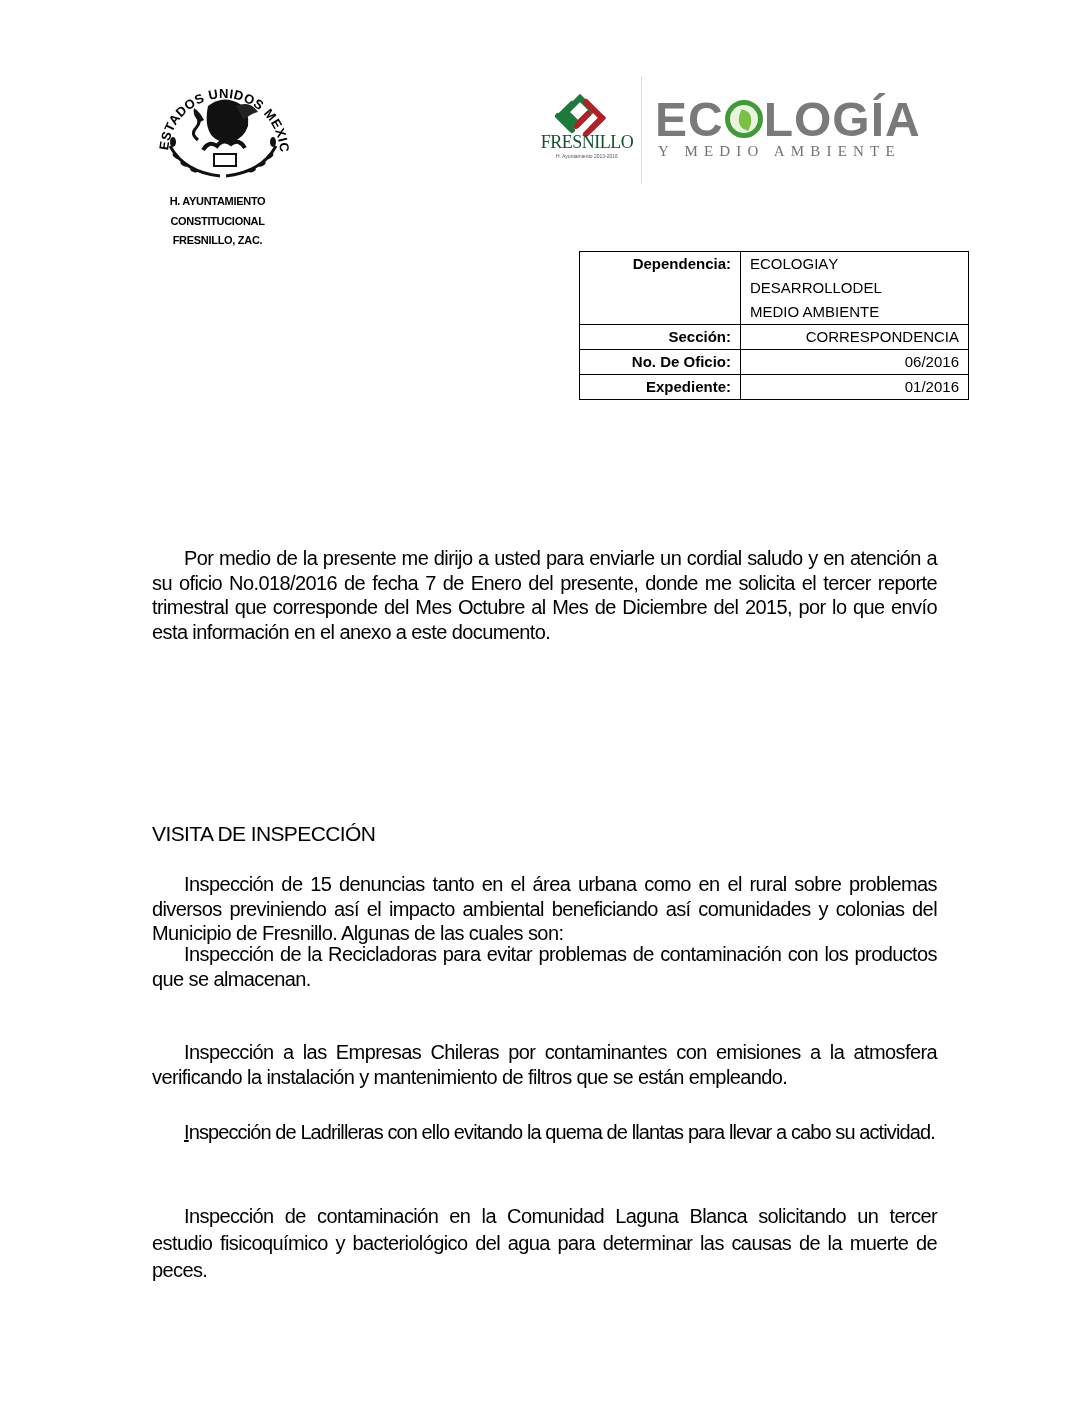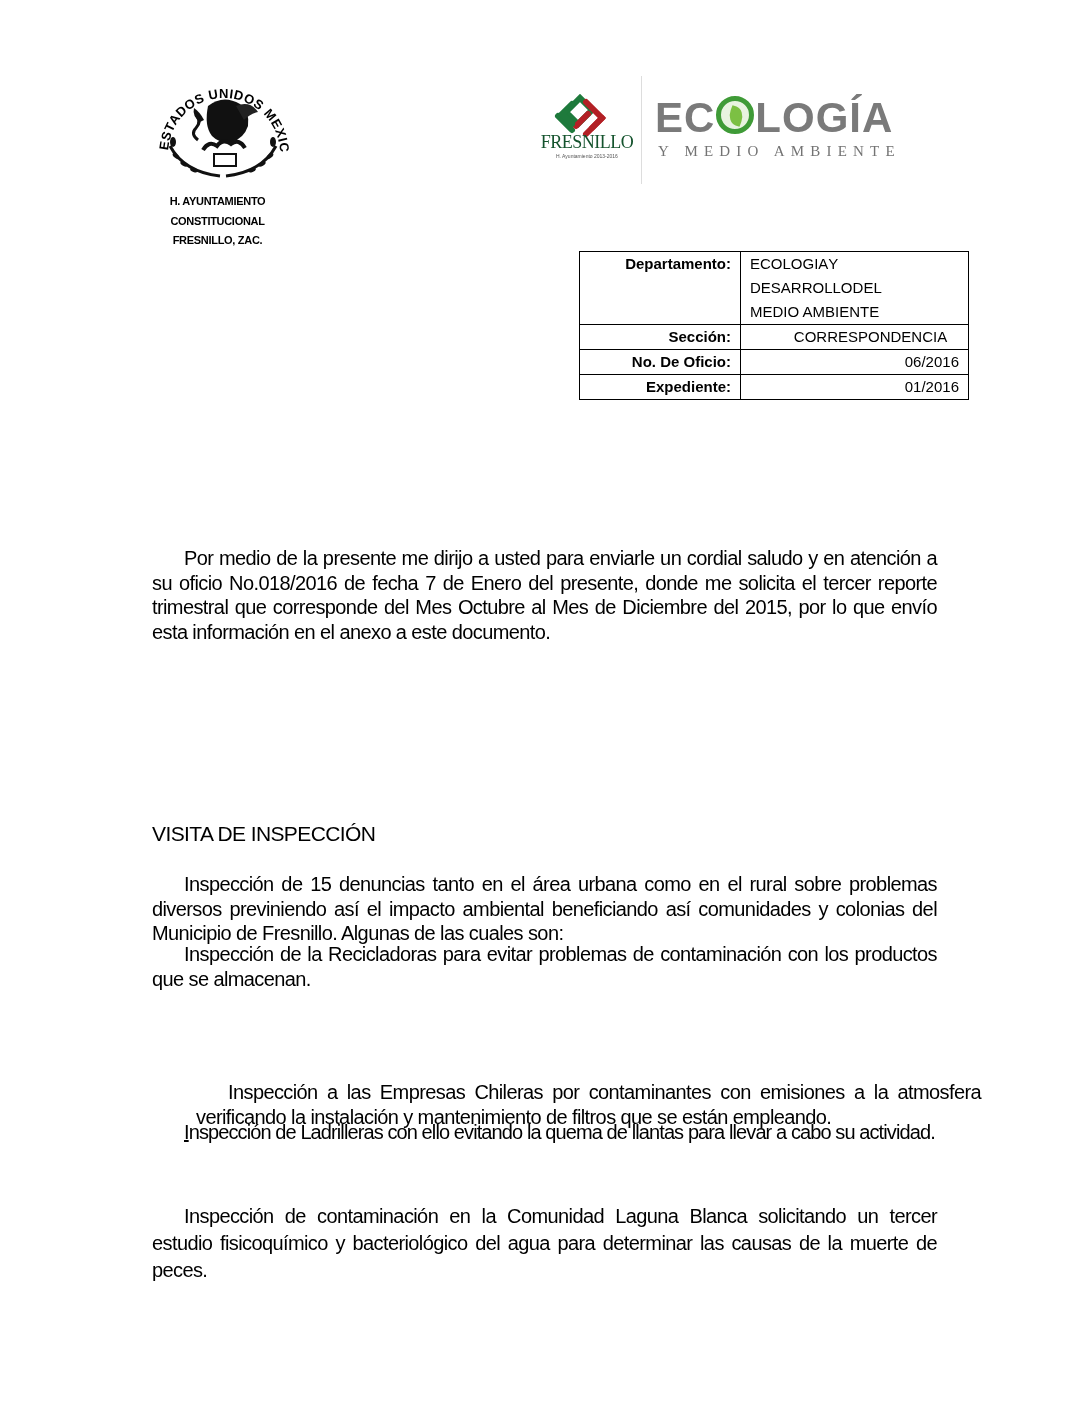--- a/index.html
+++ b/index.html
@@ -13,36 +13,36 @@
     .seal-caption div { white-space: nowrap; }
 
     
     .fres-logo { position: absolute; left: 536px; top: 82px; width: 100px; height: 80px; }
     .fres-name { position: absolute; left: 532px; top: 132px; width: 110px; text-align: center;
       font-family: "Liberation Serif", serif; font-size: 18px; color: #14532d; letter-spacing: -0.5px; }
     .fres-sub { position: absolute; left: 556px; top: 153px; width: 90px; font-family: "Liberation Sans", sans-serif;
       font-size: 5px; color: #555; white-space: nowrap; }
     .logo-divider { position: absolute; left: 641px; top: 76px; width: 1px; height: 108px; background: #dddddd; }
     .eco-title { position: absolute; left: 655px; top: 96px; font-family: "Liberation Sans", sans-serif; font-weight: bold;
-      font-size: 42px; color: #7a7a7a; letter-spacing: 1px; line-height: 1; white-space: nowrap; }
+      font-size: 48px; color: #7a7a7a; letter-spacing: 1px; line-height: 1; white-space: nowrap; }
     .eco-title .leaf-o { display: inline-block; width: 38px; height: 38px; border-radius: 50%; border: 5px solid #3f9b37;
       box-sizing: border-box; vertical-align: -2px; position: relative; background: #e8f3e0; margin: 0 1px; }
     .eco-title .leaf-o::after { content: ""; position: absolute; left: 8px; top: 6px; width: 14px; height: 18px;
       background: #7cc043; border-radius: 0 70% 0 70%; transform: rotate(20deg); }
     .eco-sub { position: absolute; left: 658px; top: 143px; font-family: Liberation Serif, serif; font-size: 15px;
       color: #737373; letter-spacing: 6.2px; white-space: nowrap; }
 
     
     .info-table { position: absolute; left: 579px; top: 251px; border-collapse: collapse;
       font-family: "Liberation Sans", sans-serif; font-size: 15px; }
     .info-table td { border: 1.5px solid #000; padding: 0 9px; vertical-align: top; line-height: 24px; }
     .info-table td.lbl { width: 142px; text-align: right; font-weight: bold; }
     .info-table td.val { width: 177px; }
     .info-table td.val.right { text-align: right; }
-    .info-table td.val.center { text-align: center; padding-left: 41px; }
+    .info-table td.val.center { text-align: right; padding-left: 41px; }
     .dep-line { display: flex; justify-content: flex-start; }
 
     
     .txt { position: absolute; font-family: "Liberation Sans", sans-serif; font-size: 19.5px; line-height: 24.5px; }
     .addr { left: 152px; top: 448px; }
     .addr div { white-space: nowrap; }
     .addr .presente { letter-spacing: 5.6px; }
     .para { left: 152px; width: 785px; text-align: justify; text-align-last: left; }
     .para .indent { display: inline-block; width: 32px; }
     .narrow { font-family: "Liberation Sans Narrow", "Liberation Sans", sans-serif; font-size: 20px; letter-spacing: -0.6px; }
@@ -109,21 +109,21 @@
   <div class="fres-sub">H. Ayuntamiento 2013-2016</div>
 
   <div class="logo-divider"></div>
 
   <div class="eco-title"><span>EC</span><span class="leaf-o"></span><span>LOGÍA</span></div>
   <div class="eco-sub">Y MEDIO AMBIENTE</div>
 
   <table class="info-table">
     <tbody>
         <tr>
-      <td class="lbl">Departamento:</td>
+      <td class="lbl">Dependencia:</td>
       <td class="val">
         <div class="dep-line">
               <span>ECOLOGIA</span>
               <span>Y</span>
             </div>
         <div class="dep-line">
               <span>DESARROLLO</span>
               <span>DEL</span>
             </div>
         <div><span>MEDIO AMBIENTE</span></div>
@@ -147,19 +147,19 @@
 
   <div class="txt para narrow" style="top:546px;"><span class="indent"></span><span>Por medio de la presente me dirijo a usted para enviarle un cordial saludo y en atención a su oficio No.018/2016 de fecha 7 de Enero del presente, donde me solicita el tercer reporte trimestral que corresponde del Mes Octubre al Mes de Diciembre del 2015, por lo que envío esta información en el anexo a este documento.</span></div>
 
 
   <div class="section-head">VISITA DE INSPECCIÓN</div>
 
   <div class="txt para narrow" style="top:872px;"><span class="indent"></span><span>Inspección de 15 denuncias tanto en el área urbana como en el rural sobre problemas diversos previniendo así el impacto ambiental beneficiando así comunidades y colonias del Municipio de Fresnillo. Algunas de las cuales son:</span></div>
 
   <div class="txt para narrow" style="top:942px;"><span class="indent"></span><span>Inspección de la Recicladoras para evitar problemas de contaminación con los productos que se almacenan.</span></div>
 
-  <div class="txt para narrow" style="top:1080px;margin-left:44px;"><span class="indent"></span><span>Inspección a las Empresas Chileras por contaminantes con emisiones a la atmosfera verificando la instalación y mantenimiento de filtros que se están empleando.</span></div>
+  <div class="txt para narrow" style="top:1040px;"><span class="indent"></span><span>Inspección a las Empresas Chileras por contaminantes con emisiones a la atmosfera verificando la instalación y mantenimiento de filtros que se están empleando.</span></div>
 
   <div class="txt para narrow" style="top:1117px; line-height:30px; letter-spacing:-0.9px;"><span class="indent"></span><span class="u-first">I</span><span>nspección de Ladrilleras con ello evitando la quema de llantas para llevar a cabo su actividad.</span></div>
 
   <div class="txt para narrow" style="top:1203px; line-height:27px;"><span class="indent"></span><span>Inspección de contaminación en la Comunidad Laguna Blanca solicitando un tercer estudio fisicoquímico y bacteriológico del agua para determinar las causas de la muerte de peces.</span></div>
 
 </div>
 
 </body></html>

